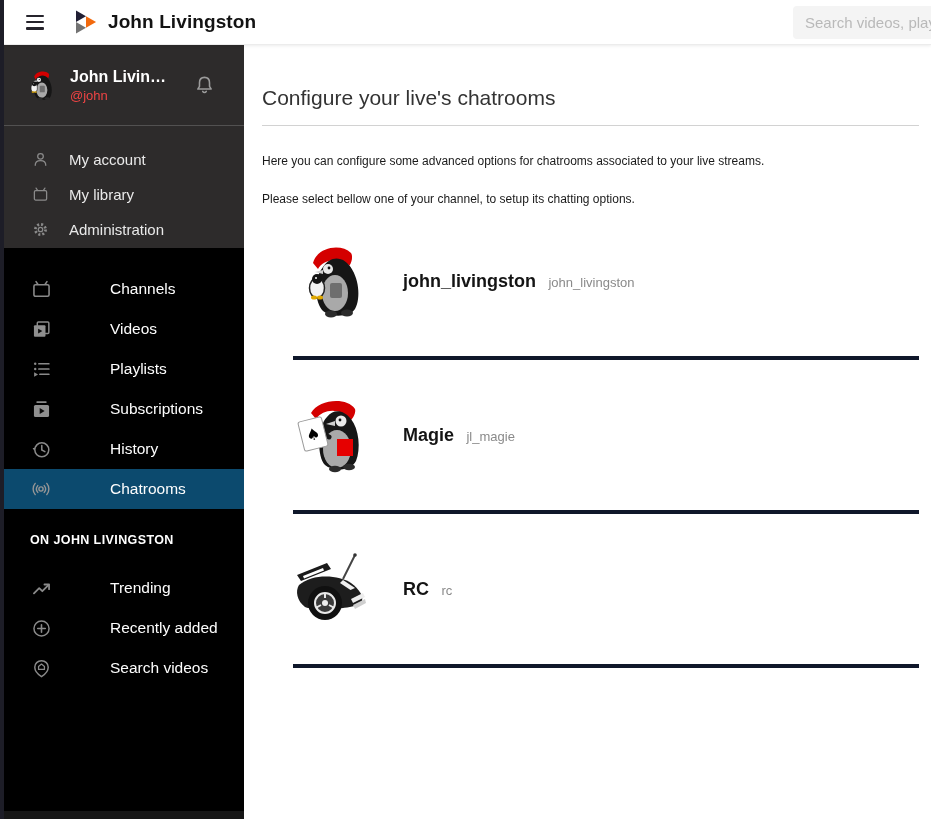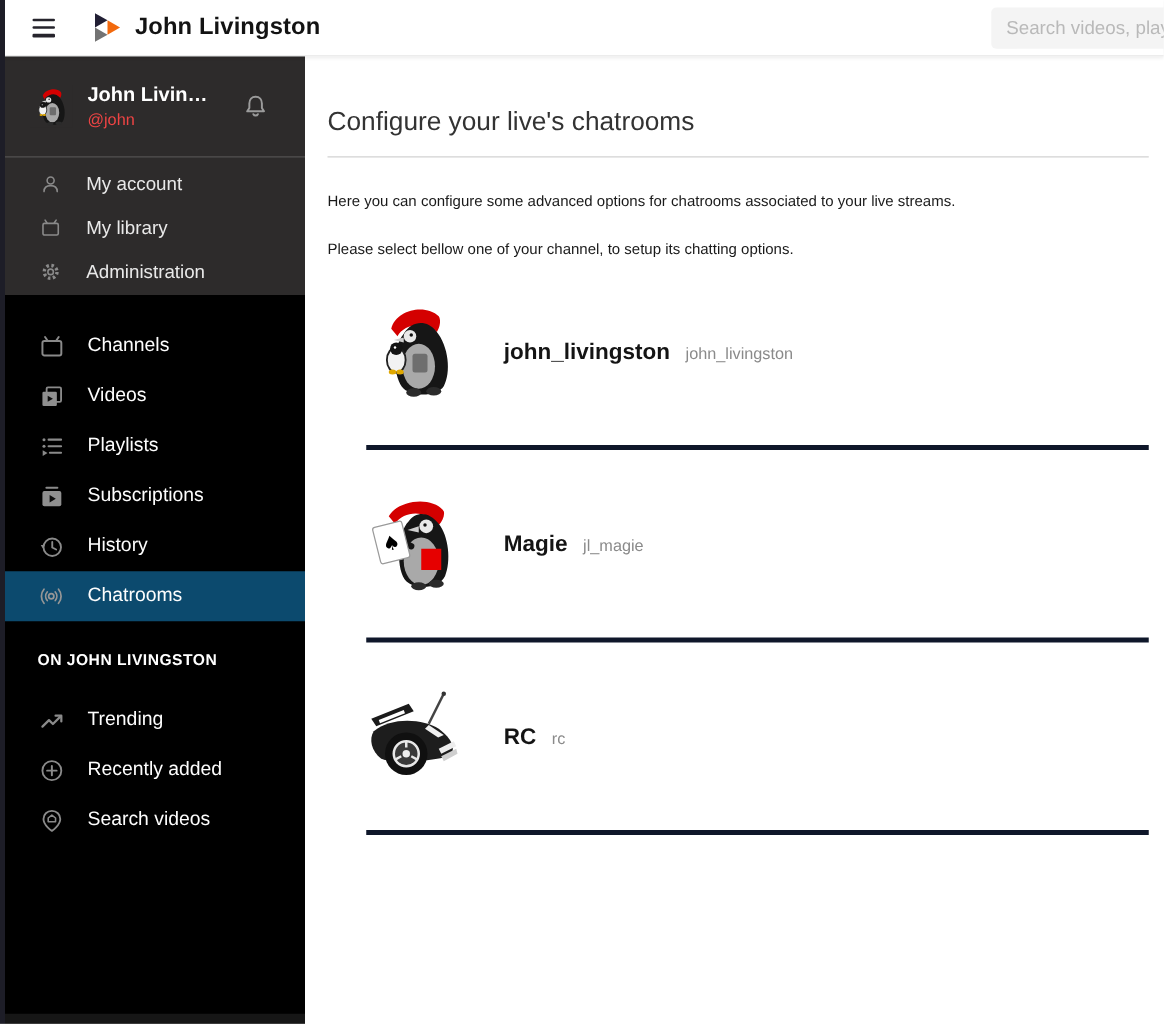--- a/index.html
+++ b/index.html
@@ -33,30 +33,30 @@
   aside {
     position:absolute; left:0; top:45px; width:244px; height:774px; background:#000; color:#fff; z-index:5;
   }
   .account-block { background:#2d2b2b; }
   .user-row { height:80px; display:flex; align-items:center; padding:0 28px 0 24px; }
   .user-avatar { width:34px; height:34px; flex:0 0 34px; cursor:pointer; }
   .user-meta { margin-left:12px; cursor:pointer; min-width:0; }
   .user-name { font-size:16px; font-weight:700; color:#fff; max-width:102px; white-space:nowrap; overflow:hidden; text-overflow:ellipsis; }
   .user-handle { font-size:13px; color:#ef4444; margin-top:2px; }
   .bell-btn { margin-left:auto; background:none; border:none; padding:0; cursor:pointer; line-height:0; }
-  .account-menu { border-top:1px solid rgba(255,255,255,.18); padding:4px 0 1px 0; }
+  .account-menu { border-top:1px solid rgba(255,255,255,.18); padding:16px 0 1px 0; }
   .account-item { height:35px; display:flex; align-items:center; padding-left:32px; cursor:pointer; }
   .account-item .mi { width:18px; height:18px; flex:0 0 18px; margin-right:19px; display:flex; align-items:center; }
   .account-item .lbl { font-size:15px; color:#e9e9e9; }
 
   .menu-section-title {
     padding:0 0 0 30px; margin-top:20px; height:22px; line-height:22px;
     font-size:12.5px; font-weight:700; color:#fff; letter-spacing:.4px;
   }
-  .menu-item { height:40px; display:flex; align-items:center; padding-left:30px; cursor:pointer; }
+  .menu-item { height:40px; display:flex; align-items:center; padding-left:30px; cursor:pointer;gap:40px; }
   .menu-item .mi { width:22px; height:22px; flex:0 0 22px; margin-right:18px; display:flex; align-items:center; justify-content:center; }
   .menu-item .lbl { font-size:15.5px; color:#fdfdfd; }
   .menu-item.active { background:#0c4a6e; }
   .gap-s1 { height:21px; }
   .gap-s2 { height:17px; }
   .sidebar-bottom-bar { position:absolute; left:4px; bottom:0; width:240px; height:8px; background:#161616; }
 
   svg.icon { display:block; }
 
   

